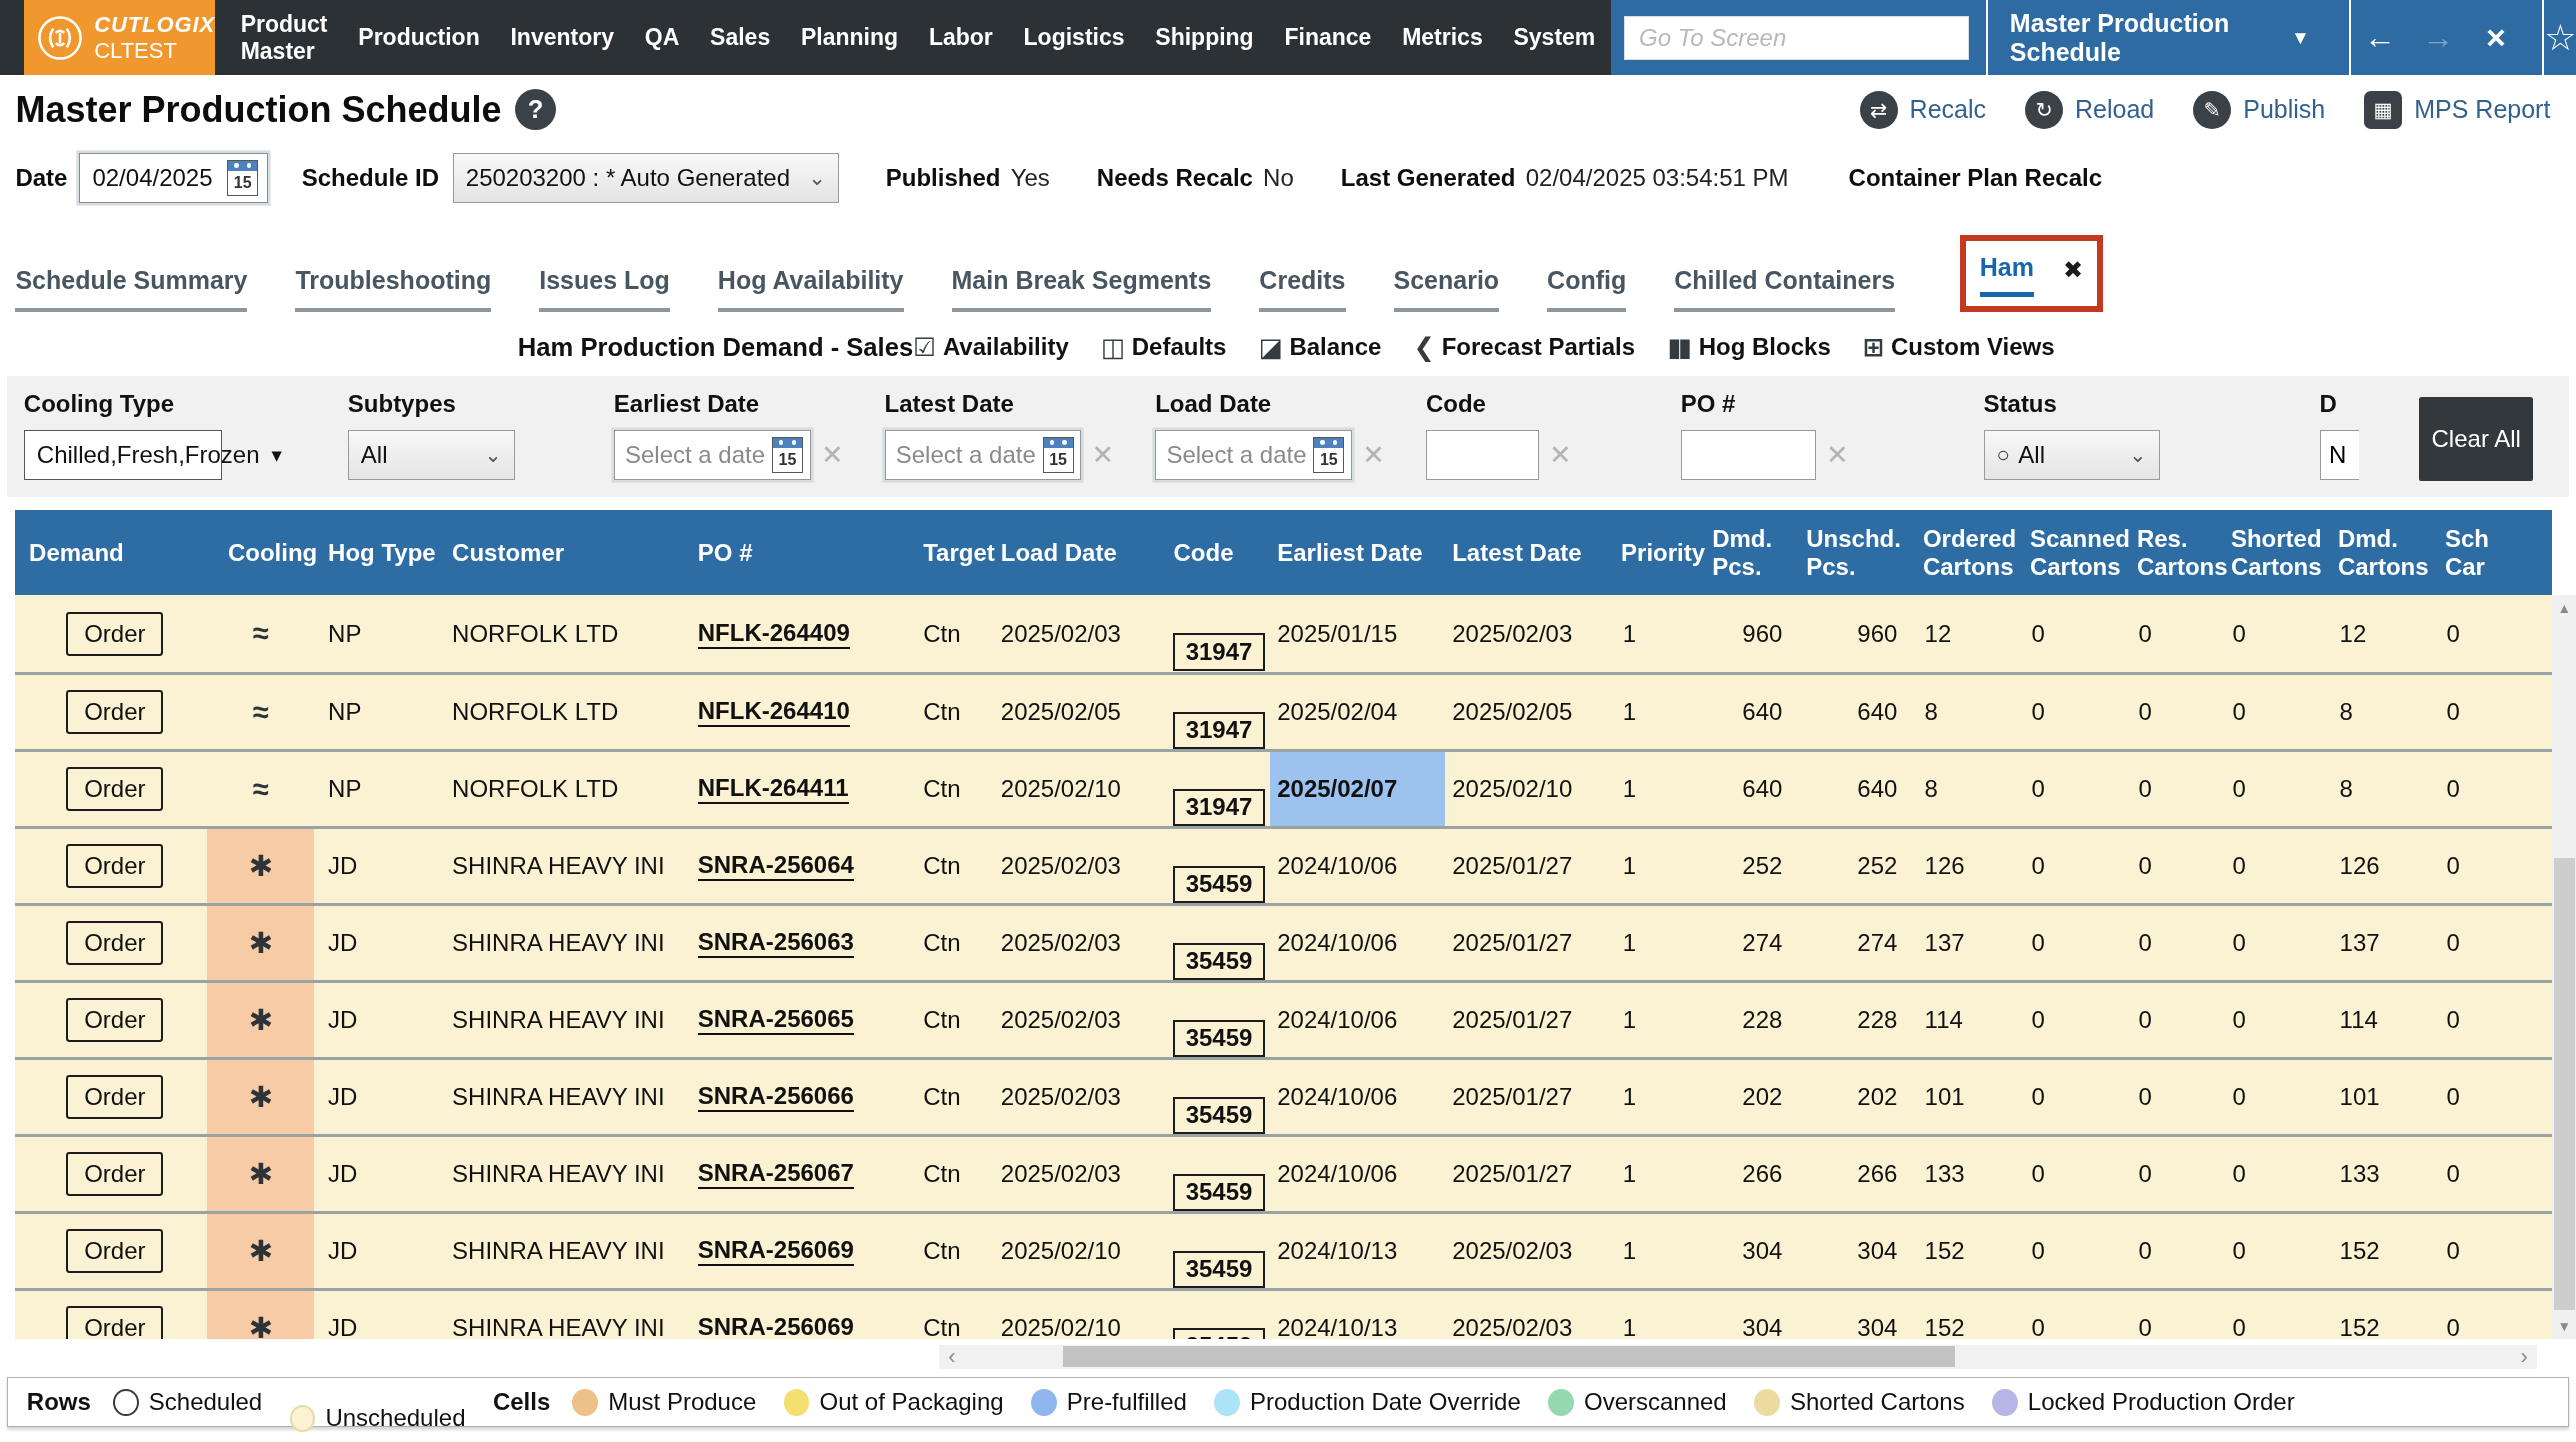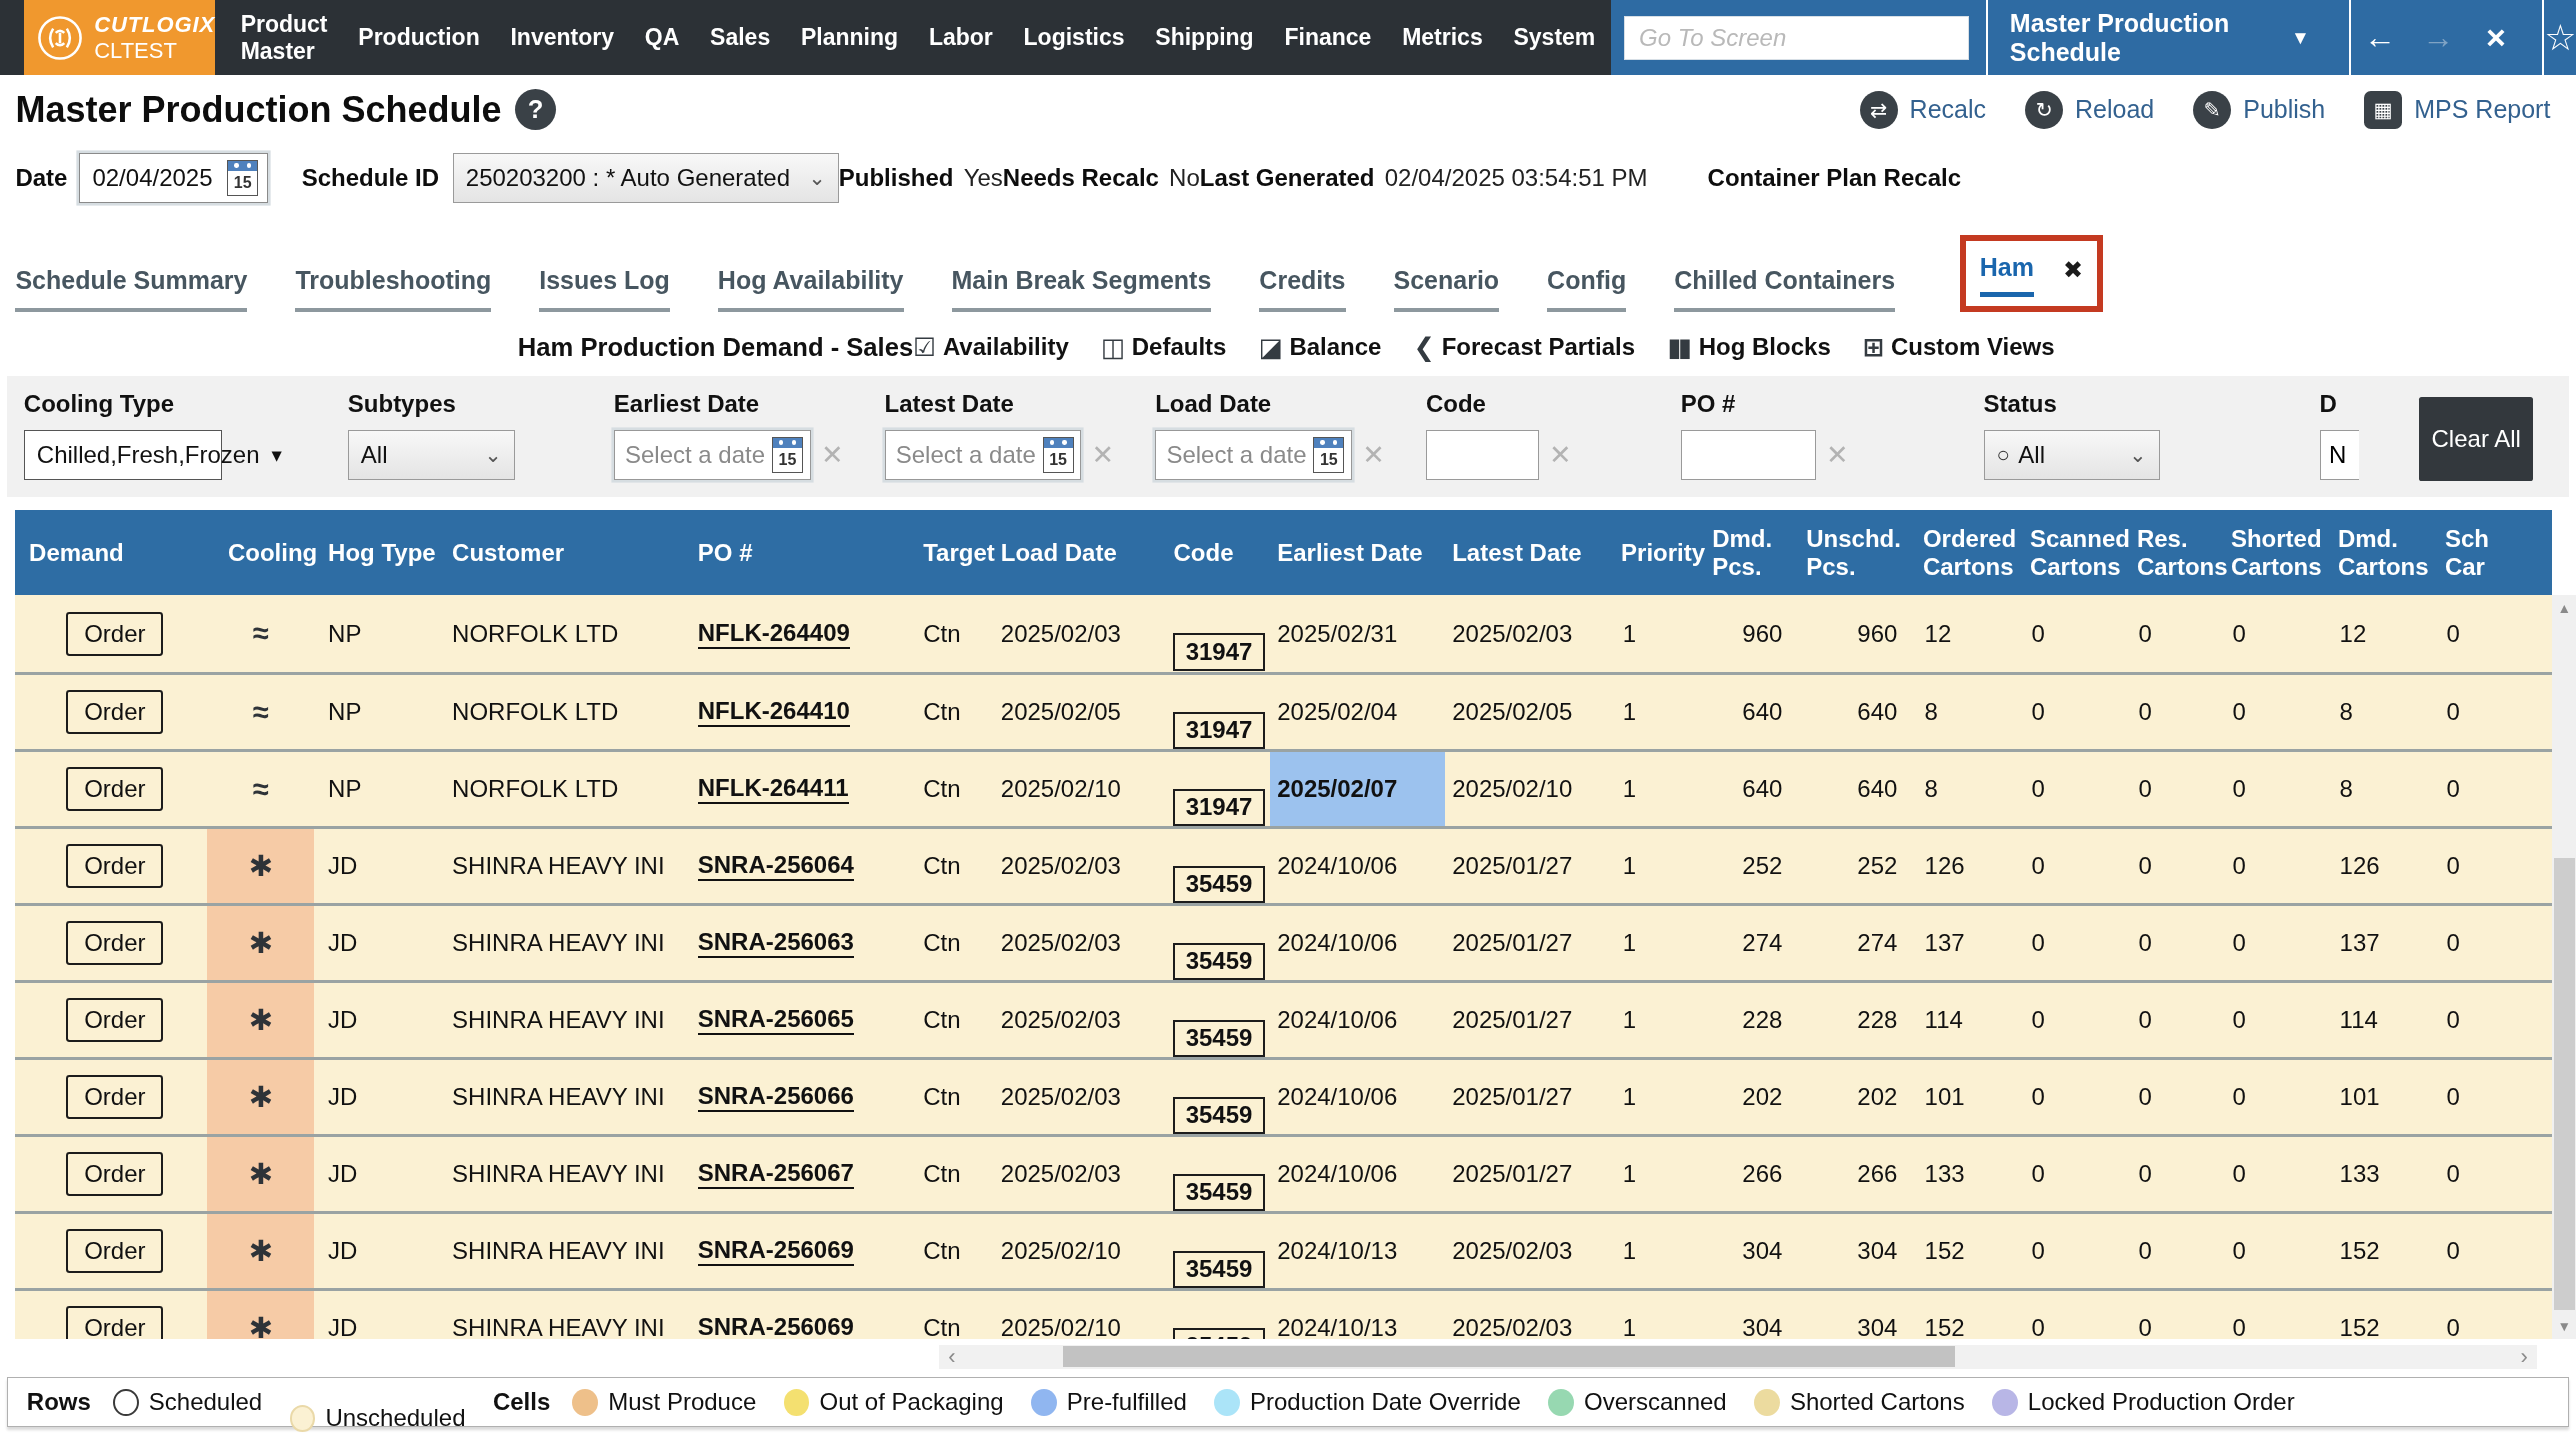--- a/index.html
+++ b/index.html
@@ -45,21 +45,21 @@
   .dateinput { display:flex; align-items:center; height:50px; background:#fff; border:1.7px solid #8a8a8a; box-shadow:0 0 0 2.6px #d6dde1; padding:0 8.5px 0 12px; margin-left:12px; }
   .dateinput input { border:0; outline:0; width:128px; font-size:24px; font-family:inherit; color:#111; background:transparent; }
   .cal { width:31px; height:36px; border:1.7px solid #555; background:#fff; margin-left:6.8px; display:flex; flex-direction:column; cursor:pointer; }
   .cal-top { height:10.2px; background:#4f81bd; position:relative; }
   .cal-top::before,.cal-top::after { content:""; position:absolute; top:2.6px; width:4.3px; height:4.3px; background:#fff; border-radius:50%; }
   .cal-top::before { left:6px; } .cal-top::after { right:6px; }
   .cal-day { flex:1; display:flex; align-items:center; justify-content:center; font-size:16px; font-weight:700; color:#333; }
   .sel { height:50px; background:linear-gradient(#f8f8f8,#e4e4e4); border:1.7px solid #9a9a9a; display:flex; align-items:center; padding:0 12px; font-size:24px; cursor:pointer; }
   .sel-caret { margin-left:auto; color:#555; font-size:20.5px; padding-left:12px; }
   .sched-sel { width:386px; margin-left:13.7px; }
-  .gap40 { margin-left:34px; } .gap55 { } .gap70 { margin-left:60px; }
+  .gap40 { margin-left:34px; } .gap55 { margin-left:47px; } .gap70 { margin-left:60px; }
   .cpr { font-weight:700; cursor:pointer; }
 
   
   .tabsrow { display:flex; align-items:flex-end; padding:20.5px 15.4px 0; }
   .tab { border-bottom:4.3px solid #8d989e; padding-bottom:12.8px; margin-right:48px; color:#475660; font-weight:700; font-size:25px; cursor:pointer; white-space:nowrap; }
   .ham-box { display:inline-flex; align-items:flex-end; border:6px solid #c43a21; padding:12px 13.7px 8.5px; margin-left:17px;gap:12px; }
   .tab-ham { color:#1a66ad; border-bottom:5.1px solid #1a66ad; padding-bottom:10.2px; font-weight:700; font-size:25px; cursor:pointer; }
   .ham-x { margin:0 0 13.7px 17px; font-size:24px; font-weight:700; color:#1b1b1b; cursor:pointer; }
 
   
@@ -448,21 +448,21 @@
           <div class="cell c6">
             <span>Ctn</span>
           </div>
           <div class="cell c7">
             <span>2025/02/03</span>
           </div>
           <div class="cell c8">
             <span class="code-box">31947</span>
           </div>
           <div class="cell c9">
-            <span>2025/02/31</span>
+            <span>2025/01/15</span>
           </div>
           <div class="cell c10">
             <span>2025/02/03</span>
           </div>
           <div class="cell c11">
             <span>1</span>
           </div>
           <div class="cell c12">
             <span>960</span>
           </div>

